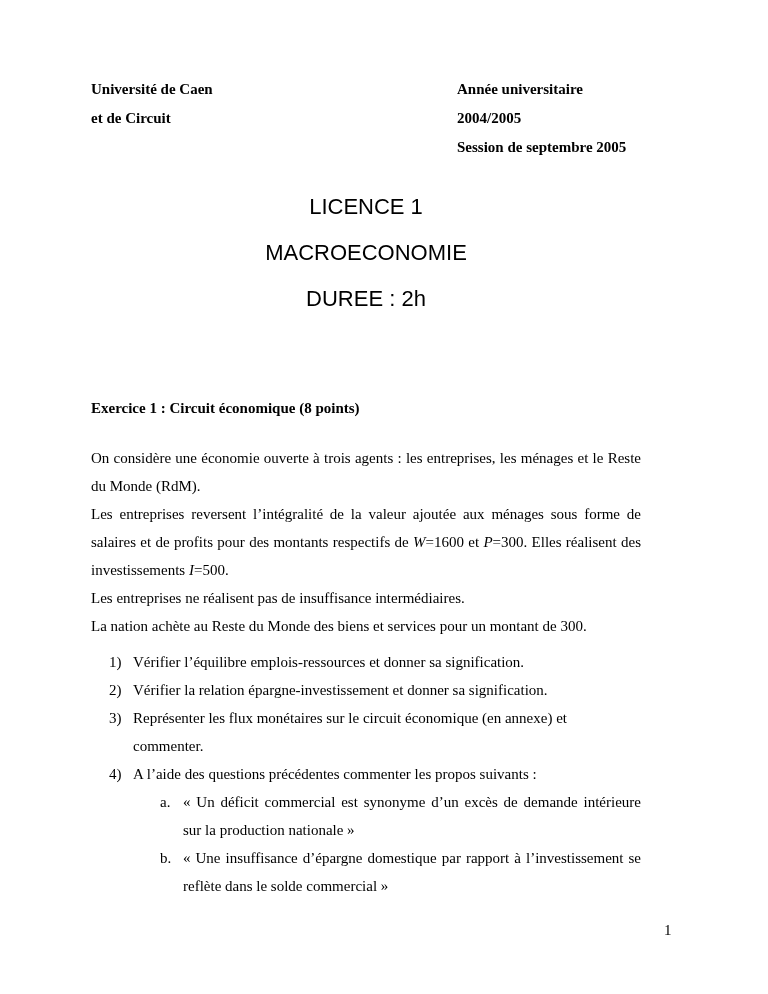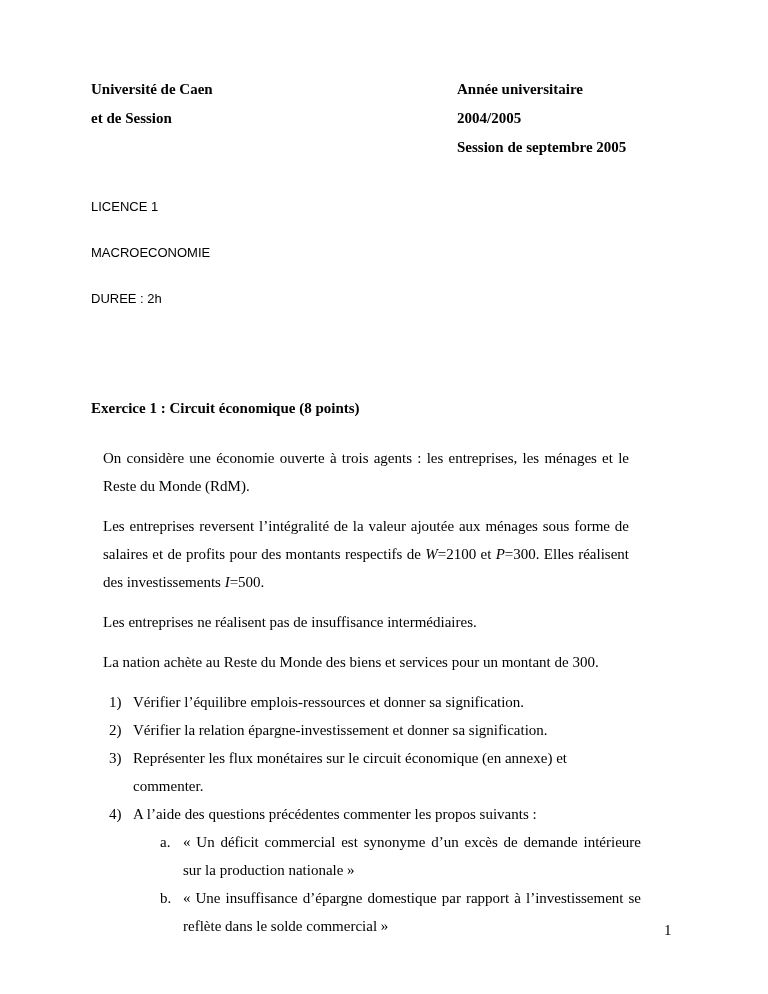--- a/index.html
+++ b/index.html
@@ -22,36 +22,36 @@
     padding-top: 75px;
     font-weight: bold;
     line-height: 29px;
   }
   .header-left { width: 366px; }
   .header-right { flex: 1; }
 
   
   .titles {
     margin-top: 22px;
-    text-align: left;
+    text-align: center;
     font-family: "Liberation Sans", "DejaVu Sans", sans-serif;
-    font-size: 13px;
+    font-size: 22px;
   }
   .title-line { line-height: 46px; }
 
   
   .exercise-heading {
     margin-top: 72px;
     font-weight: bold;
     line-height: 28px;
   }
   .exercise-label { }
 
   
-  .para { margin: 12px; line-height: 28px; }
+  .para { margin: 0; line-height: 28px; }
   .para-first { margin-top: 22px; }
   .justify { text-align: justify; }
   .var { font-style: italic; }
   .sup { font-style: italic; font-size: 10px; vertical-align: 6px; }
   .sub { font-style: italic; font-size: 10px; vertical-align: -3px; }
 
   
   .question-list { margin-top: 8px; }
   .q-item { display: flex; line-height: 28px; }
   .q-num { flex: none; margin-left: 18px; width: 24px; }
@@ -70,42 +70,42 @@
 </style>
 </head>
 <body>
 
 <div class="page">
   <div class="content">
 
     <div class="header">
       <div class="header-left">
         <div>Université de Caen</div>
-        <div>et de Session</div>
+        <div>et de Circuit</div>
       </div>
       <div class="header-right">
         <div>Année universitaire 2004/2005</div>
         <div>Session de septembre 2005</div>
       </div>
     </div>
 
     <div class="titles">
       <div class="title-line">LICENCE 1</div>
       <div class="title-line">MACROECONOMIE</div>
       <div class="title-line">DUREE : 2h</div>
     </div>
 
     <div class="exercise-heading">
       <span class="exercise-label">Exercice 1 :</span><span> Circuit économique (8 points)</span>
     </div>
 
     <p class="para para-first justify">On considère une économie ouverte à trois agents : les entreprises, les ménages et le Reste du Monde (RdM).</p>
 
 
-    <p class="para justify"><span>Les entreprises reversent l’intégralité de la valeur ajoutée aux ménages sous forme de salaires et de profits pour des montants respectifs de </span><span class="var">W</span><span>=2100 et </span><span class="var">P</span><span>=300. Elles réalisent des investissements </span><span class="var">I</span><span>=500.</span></p>
+    <p class="para justify"><span>Les entreprises reversent l’intégralité de la valeur ajoutée aux ménages sous forme de salaires et de profits pour des montants respectifs de </span><span class="var">W</span><span>=1600 et </span><span class="var">P</span><span>=300. Elles réalisent des investissements </span><span class="var">I</span><span>=500.</span></p>
 
     <p class="para">Les entreprises ne réalisent pas de insuffisance intermédiaires.</p>
     <p class="para">La nation achète au Reste du Monde des biens et services pour un montant de 300.</p>
 
     <div class="question-list">
       <div class="q-item">
         <span class="q-num">1)</span>
         <span class="q-text">Vérifier l’équilibre emplois-ressources et donner sa signification.</span>
       </div>
       <div class="q-item">

